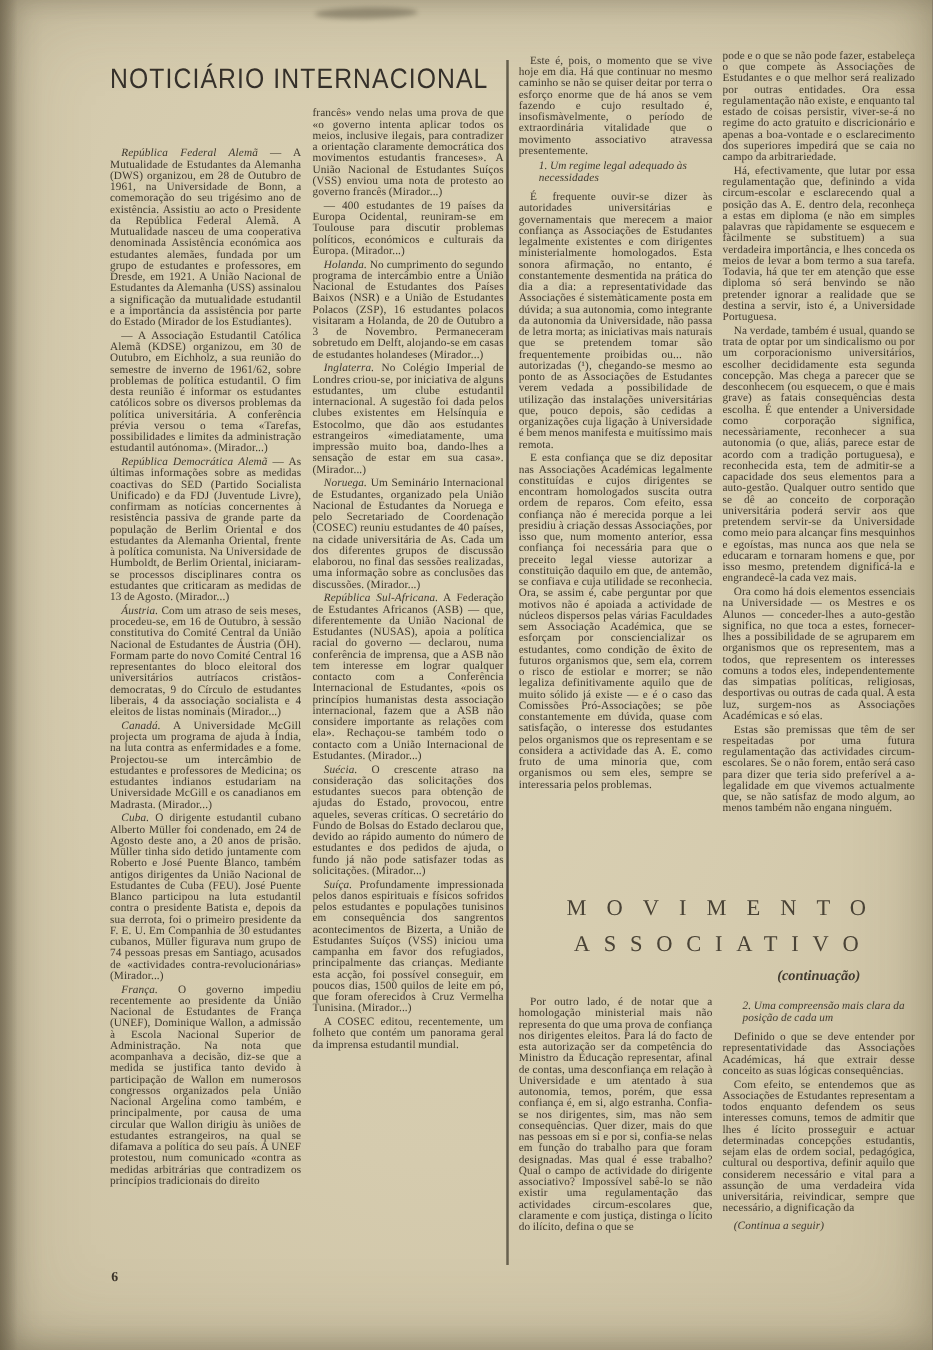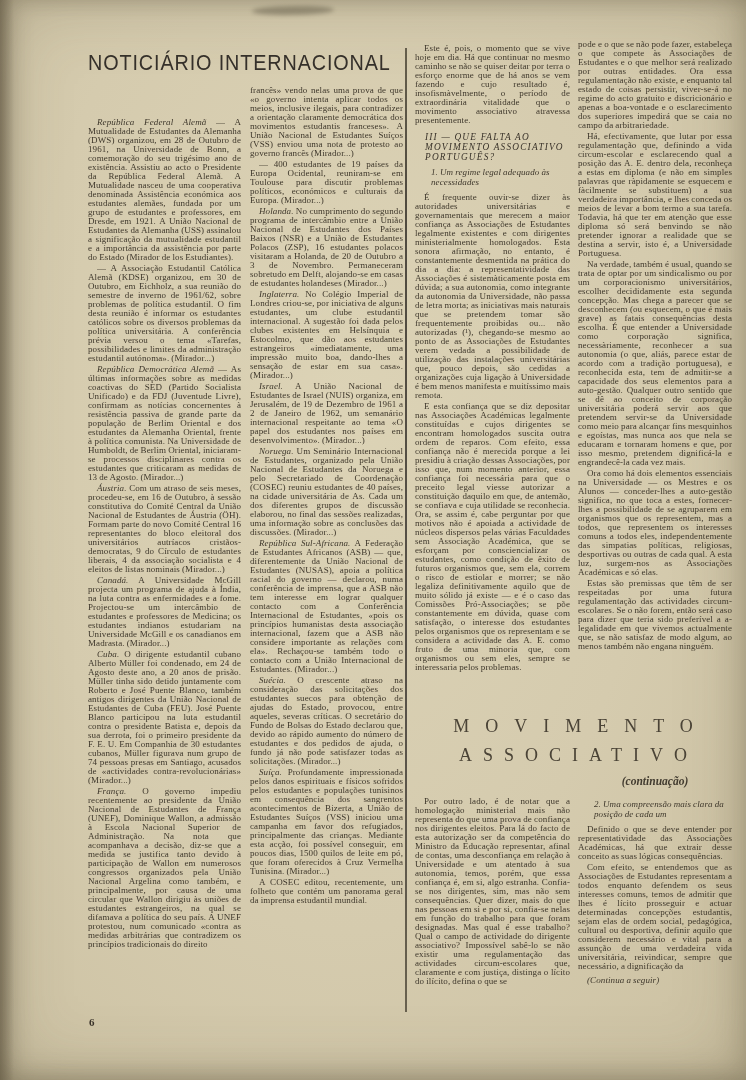--- a/index.html
+++ b/index.html
@@ -60,33 +60,31 @@
       <p class="para"><i>Áustria.</i> Com um atraso de seis meses, procedeu-se, em 16 de Outubro, à sessão constitutiva do Comité Central da União Nacional de Estudantes de Áustria (ÖH). Formam parte do novo Comité Central 16 representantes do bloco eleitoral dos universitários autríacos cristãos-democratas, 9 do Círculo de estudantes liberais, 4 da associação socialista e 4 eleitos de listas nominais (Mirador...)</p>
       <p class="para"><i>Canadá.</i> A Universidade McGill projecta um programa de ajuda à Índia, na luta contra as enfermidades e a fome. Projectou-se um intercâmbio de estudantes e professores de Medicina; os estudantes indianos estudariam na Universidade McGill e os canadianos em Madrasta. (Mirador...)</p>
       <p class="para"><i>Cuba.</i> O dirigente estudantil cubano Alberto Müller foi condenado, em 24 de Agosto deste ano, a 20 anos de prisão. Müller tinha sido detido juntamente com Roberto e José Puente Blanco, também antigos dirigentes da União Nacional de Estudantes de Cuba (FEU). José Puente Blanco participou na luta estudantil contra o presidente Batista e, depois da sua derrota, foi o primeiro presidente da F. E. U. Em Companhia de 30 estudantes cubanos, Müller figurava num grupo de 74 pessoas presas em Santiago, acusados de «actividades contra-revolucionárias» (Mirador...)</p>
       <p class="para"><i>França.</i> O governo impediu recentemente ao presidente da União Nacional de Estudantes de França (UNEF), Dominique Wallon, a admissão à Escola Nacional Superior de Administração. Na nota que acompanhava a decisão, diz-se que a medida se justifica tanto devido à participação de Wallon em numerosos congressos organizados pela União Nacional Argelina como também, e principalmente, por causa de uma circular que Wallon dirigiu às uniões de estudantes estrangeiros, na qual se difamava a política do seu país. A UNEF protestou, num comunicado «contra as medidas arbitrárias que contradizem os princípios tradicionais do direito</p>
     </div>
   <div class="col" id="col2">
       <p class="para noindent">francês» vendo nelas uma prova de que «o governo intenta aplicar todos os meios, inclusive ilegais, para contradizer a orientação claramente democrática dos movimentos estudantis franceses». A União Nacional de Estudantes Suíços (VSS) enviou uma nota de protesto ao governo francês (Mirador...)</p>
       <p class="para">— 400 estudantes de 19 países da Europa Ocidental, reuniram-se em Toulouse para discutir problemas políticos, económicos e culturais da Europa. (Mirador...)</p>
       <p class="para"><i>Holanda.</i> No cumprimento do segundo programa de intercâmbio entre a União Nacional de Estudantes dos Países Baixos (NSR) e a União de Estudantes Polacos (ZSP), 16 estudantes polacos visitaram a Holanda, de 20 de Outubro a 3 de Novembro. Permaneceram sobretudo em Delft, alojando-se em casas de estudantes holandeses (Mirador...)</p>
       <p class="para"><i>Inglaterra.</i> No Colégio Imperial de Londres criou-se, por iniciativa de alguns estudantes, um clube estudantil internacional. A sugestão foi dada pelos clubes existentes em Helsínquia e Estocolmo, que dão aos estudantes estrangeiros «imediatamente, uma impressão muito boa, dando-lhes a sensação de estar em sua casa». (Mirador...)</p>
-      <p class="para"><i>Israel.</i> A União Nacional de Estudantes de Israel (NUIS) organiza, em Jerusalém, de 19 de Dezembro de 1961 a 2 de Janeiro de 1962, um semanário internacional respeitante ao tema «O papel dos estudantes nos países em desenvolvimento». (Mirador...)</p>
       <p class="para"><i>Noruega.</i> Um Seminário Internacional de Estudantes, organizado pela União Nacional de Estudantes da Noruega e pelo Secretariado de Coordenação (COSEC) reuniu estudantes de 40 países, na cidade universitária de As. Cada um dos diferentes grupos de discussão elaborou, no final das sessões realizadas, uma informação sobre as conclusões das discussões. (Mirador...)</p>
       <p class="para"><i>República Sul-Africana.</i> A Federação de Estudantes Africanos (ASB) — que, diferentemente da União Nacional de Estudantes (NUSAS), apoia a política racial do governo — declarou, numa conferência de imprensa, que a ASB não tem interesse em lograr qualquer contacto com a Conferência Internacional de Estudantes, «pois os princípios humanistas desta associação internacional, fazem que a ASB não considere importante as relações com ela». Rechaçou-se também todo o contacto com a União Internacional de Estudantes. (Mirador...)</p>
       <p class="para"><i>Suécia.</i> O crescente atraso na consideração das solicitações dos estudantes suecos para obtenção de ajudas do Estado, provocou, entre aqueles, severas críticas. O secretário do Fundo de Bolsas do Estado declarou que, devido ao rápido aumento do número de estudantes e dos pedidos de ajuda, o fundo já não pode satisfazer todas as solicitações. (Mirador...)</p>
       <p class="para"><i>Suíça.</i> Profundamente impressionada pelos danos espirituais e físicos sofridos pelos estudantes e populações tunisinos em consequência dos sangrentos acontecimentos de Bizerta, a União de Estudantes Suíços (VSS) iniciou uma campanha em favor dos refugiados, principalmente das crianças. Mediante esta acção, foi possível conseguir, em poucos dias, 1500 quilos de leite em pó, que foram oferecidos à Cruz Vermelha Tunisina. (Mirador...)</p>
       <p class="para">A COSEC editou, recentemente, um folheto que contém um panorama geral da imprensa estudantil mundial.</p>
     </div>
 
   <div class="vrule"></div>
 
   <div class="col" id="col3t">
       <p class="para">Este é, pois, o momento que se vive hoje em dia. Há que continuar no mesmo caminho se não se quiser deitar por terra o esforço enorme que de há anos se vem fazendo e cujo resultado é, insofismàvelmente, o período de extraordinária vitalidade que o movimento associativo atravessa presentemente.</p>
-      <p class="para hcaps">III — QUE FALTA AO MOVIMENTO ASSOCIATIVO PORTUGUÊS?</p>
       <p class="para hital">1. Um regime legal adequado às necessidades</p>
       <p class="para">É frequente ouvir-se dizer às autoridades universitárias e governamentais que merecem a maior confiança as Associações de Estudantes legalmente existentes e com dirigentes ministerialmente homologados. Esta sonora afirmação, no entanto, é constantemente desmentida na prática do dia a dia: a representatividade das Associações é sistemàticamente posta em dúvida; a sua autonomia, como integrante da autonomia da Universidade, não passa de letra morta; as iniciativas mais naturais que se pretendem tomar são frequentemente proibidas ou... não autorizadas (¹), chegando-se mesmo ao ponto de as Associações de Estudantes verem vedada a possibilidade de utilização das instalações universitárias que, pouco depois, são cedidas a organizações cuja ligação à Universidade é bem menos manifesta e muitíssimo mais remota.</p>
       <p class="para">E esta confiança que se diz depositar nas Associações Académicas legalmente constituídas e cujos dirigentes se encontram homologados suscita outra ordem de reparos. Com efeito, essa confiança não é merecida porque a lei presidiu à criação dessas Associações, por isso que, num momento anterior, essa confiança foi necessária para que o preceito legal viesse autorizar a constituição daquilo em que, de antemão, se confiava e cuja utilidade se reconhecia. Ora, se assim é, cabe perguntar por que motivos não é apoiada a actividade de núcleos dispersos pelas várias Faculdades sem Associação Académica, que se esforçam por consciencializar os estudantes, como condição de êxito de futuros organismos que, sem ela, correm o risco de estiolar e morrer; se não legaliza definitivamente aquilo que de muito sólido já existe — e é o caso das Comissões Pró-Associações; se põe constantemente em dúvida, quase com satisfação, o interesse dos estudantes pelos organismos que os representam e se considera a actividade das A. E. como fruto de uma minoria que, com organismos ou sem eles, sempre se interessaria pelos problemas.</p>
     </div>
   <div class="col" id="col4t">
       <p class="para noindent">pode e o que se não pode fazer, estabeleça o que compete às Associações de Estudantes e o que melhor será realizado por outras entidades. Ora essa regulamentação não existe, e enquanto tal estado de coisas persistir, viver-se-á no regime do acto gratuito e discricionário e apenas a boa-vontade e o esclarecimento dos superiores impedirá que se caia no campo da arbitrariedade.</p>
       <p class="para">Há, efectivamente, que lutar por essa regulamentação que, definindo a vida circum-escolar e esclarecendo qual a posição das A. E. dentro dela, reconheça a estas em diploma (e não em simples palavras que ràpidamente se esquecem e fàcilmente se substituem) a sua verdadeira importância, e lhes conceda os meios de levar a bom termo a sua tarefa. Todavia, há que ter em atenção que esse diploma só será benvindo se não pretender ignorar a realidade que se destina a servir, isto é, a Universidade Portuguesa.</p>
       <p class="para">Na verdade, também é usual, quando se trata de optar por um sindicalismo ou por um corporacionismo universitários, escolher decididamente esta segunda concepção. Mas chega a parecer que se desconhecem (ou esquecem, o que é mais grave) as fatais consequências desta escolha. É que entender a Universidade como corporação significa, necessàriamente, reconhecer a sua autonomia (o que, aliás, parece estar de acordo com a tradição portuguesa), e reconhecida esta, tem de admitir-se a capacidade dos seus elementos para a auto-gestão. Qualquer outro sentido que se dê ao conceito de corporação universitária poderá servir aos que pretendem servir-se da Universidade como meio para alcançar fins mesquinhos e egoístas, mas nunca aos que nela se educaram e tornaram homens e que, por isso mesmo, pretendem dignificá-la e engrandecê-la cada vez mais.</p>
       <p class="para">Ora como há dois elementos essenciais na Universidade — os Mestres e os Alunos — conceder-lhes a auto-gestão significa, no que toca a estes, fornecer-lhes a possibilidade de se agruparem em organismos que os representem, mas a todos, que representem os interesses comuns a todos eles, independentemente das simpatias políticas, religiosas, desportivas ou outras de cada qual. A esta luz, surgem-nos as Associações Académicas e só elas.</p>
       <p class="para">Estas são premissas que têm de ser respeitadas por uma futura regulamentação das actividades circum-escolares. Se o não forem, então será caso para dizer que teria sido preferível a a-legalidade em que vivemos actualmente que, se não satisfaz de modo algum, ao menos também não engana ninguém.</p>

